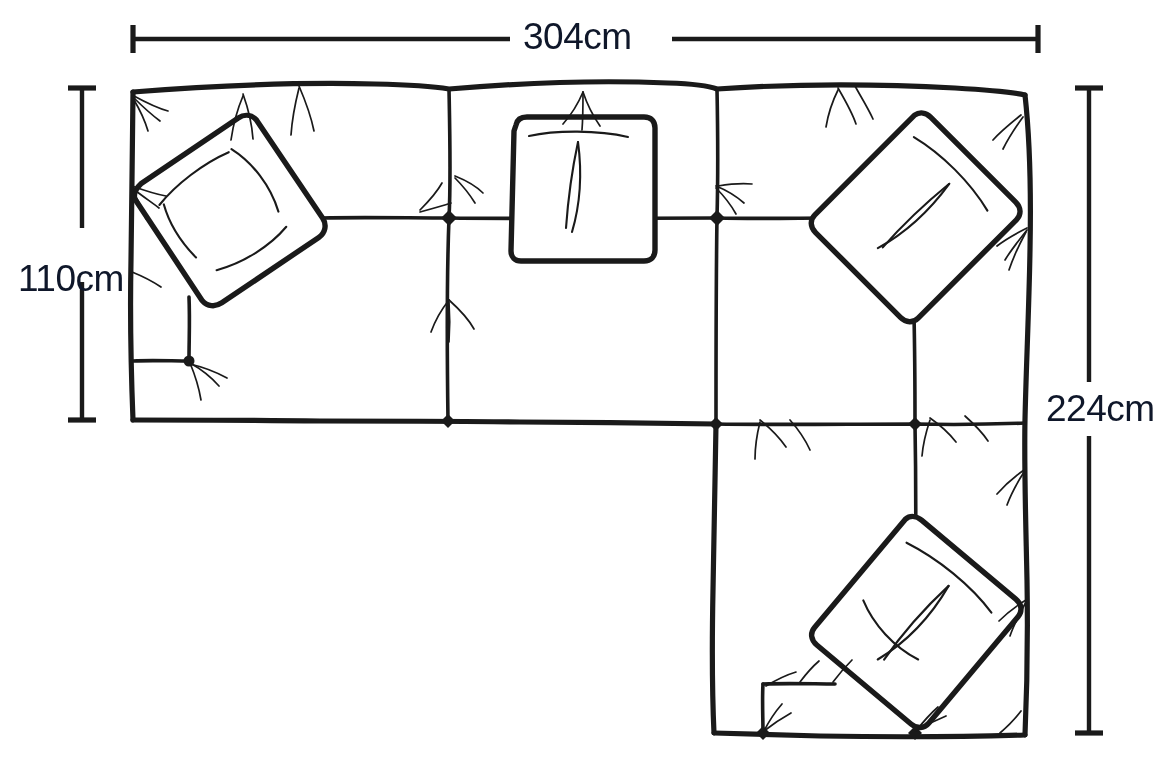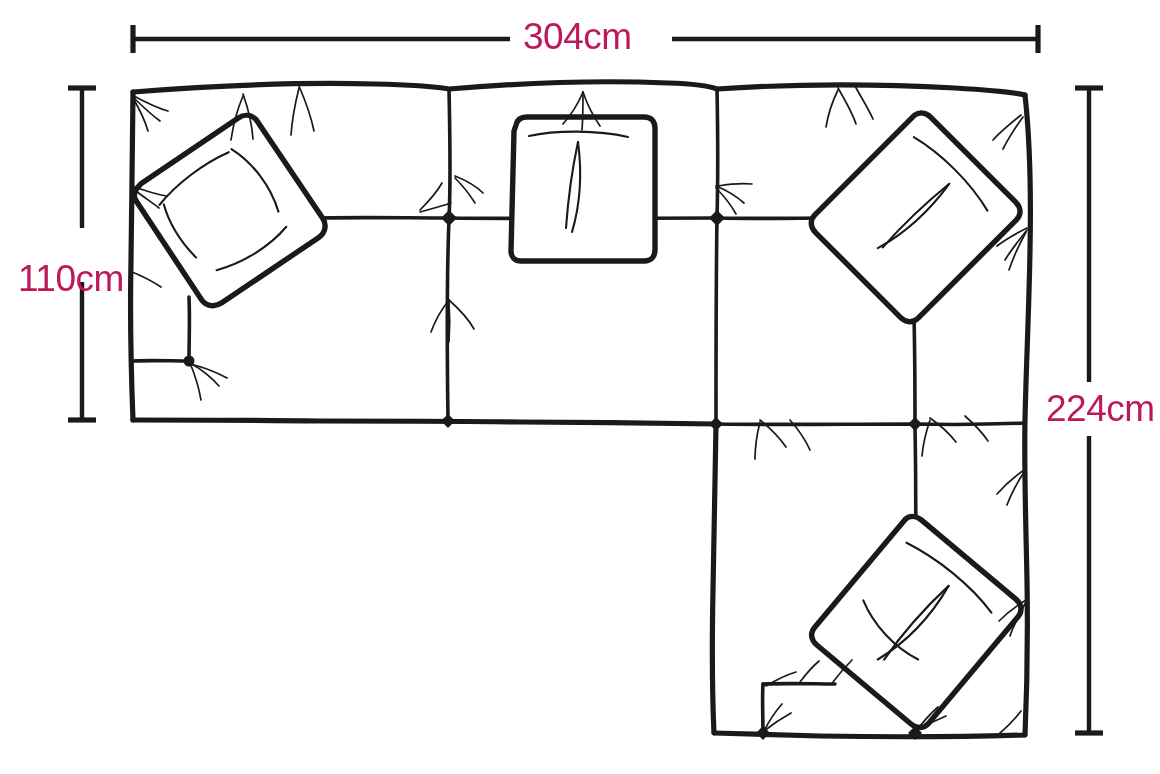--- a/index.html
+++ b/index.html
@@ -19,21 +19,21 @@
   }
   #drawing {
     position: absolute;
     left: 0;
     top: 0;
     width: 1160px;
     height: 774px;
   }
   .dim-label {
     position: absolute;
-    color: #be185d;
+    color: #0f172a;
     font-size: 37px;
     font-family: "Liberation Sans", sans-serif;
     letter-spacing: -0.5px;
     white-space: nowrap;
     line-height: 1;
   }
   #label-width {
     left: 523px;
     top: 18px;
   }

